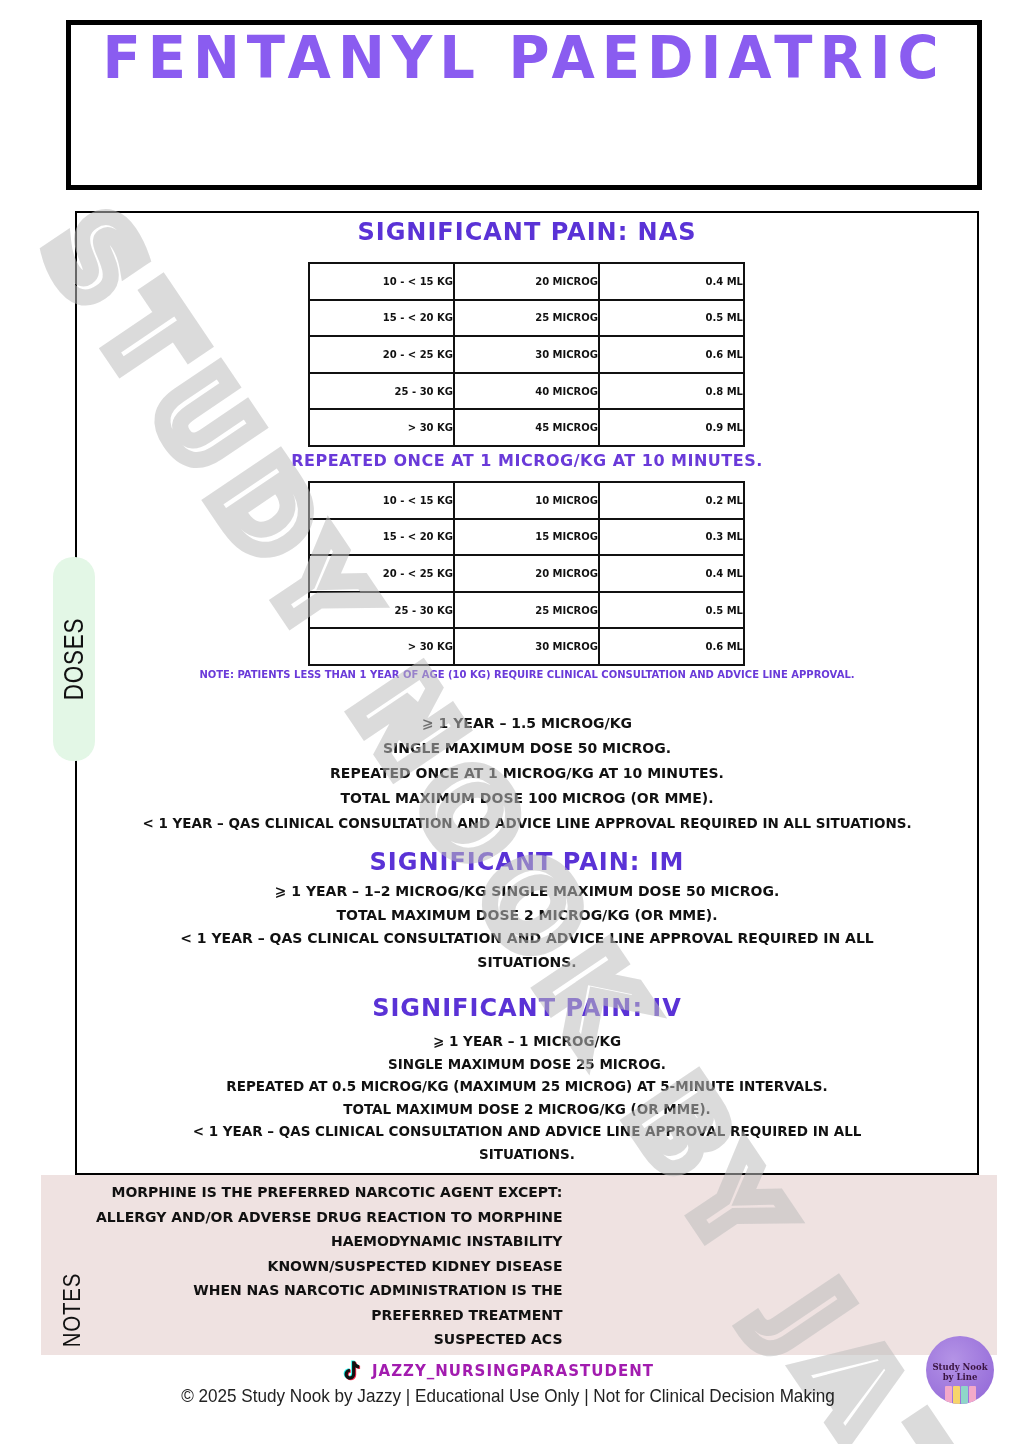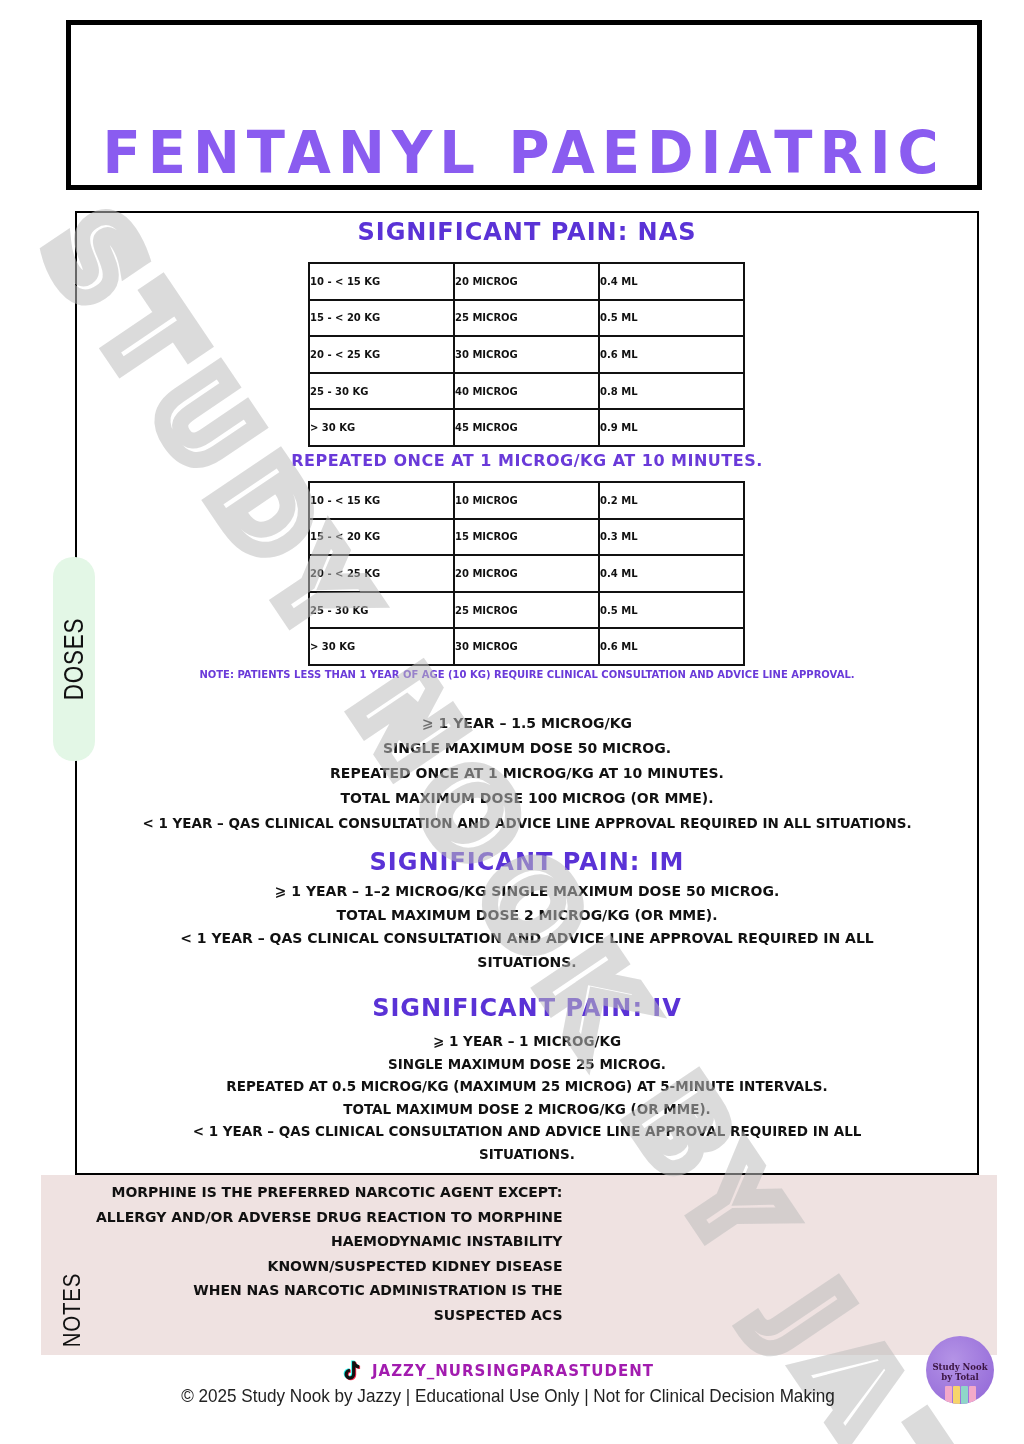--- a/index.html
+++ b/index.html
@@ -2,21 +2,21 @@
 <html><head>
 <meta charset="utf-8">
 <style>
   * { box-sizing: border-box; margin: 0; padding: 0; }
   html, body { width: 1024px; height: 1444px; background: #ffffff; overflow: hidden; }
   body { position: relative; font-family: "DejaVu Sans", sans-serif; color: #111; }
 
   .title-box {
     position: absolute; left: 66px; top: 20px; width: 916px; height: 170px;
     border: 5px solid #000; background: #fff;
-    display: flex; align-items: flex-end; justify-content: center;
+    display: flex; align-items: flex-start; justify-content: center;
   }
   .title-text {
     font-family: "DejaVu Sans", sans-serif; font-weight: bold;
     font-size: 56px; letter-spacing: 7px; color: #8a5cf0; text-transform: uppercase;
     transform: scaleY(1.05);
   }
 
   .doses-box {
     position: absolute; left: 75px; top: 211px; width: 904px; height: 964px;
     border: 2px solid #000; background: #fff;
@@ -43,21 +43,21 @@
     font-family: "DejaVu Sans", sans-serif; font-weight: bold; color: #6a3ad9;
     text-transform: uppercase; font-size: 16px; letter-spacing: 0.5px;
   }
 
   table.dose {
     position: absolute; left: 308px; width: 437px; border-collapse: collapse;
     font-family: "DejaVu Sans", sans-serif; font-size: 10px; font-weight: bold;
     text-transform: uppercase;
   }
   table.dose td {
-    border: 2px solid #111; height: 36.6px; text-align: left; vertical-align: middle;
+    border: 2px solid #111; height: 36.6px; text-align: right; vertical-align: middle;
     width: 33.33%;
   }
 
   .note-line {
     position: absolute; left: 75px; width: 904px; text-align: center; top: 669px;
     font-family: "DejaVu Sans", sans-serif; font-weight: bold; color: #6a3ad9;
     text-transform: uppercase; font-size: 10px;
   }
 
   .body-block {
@@ -226,37 +226,38 @@
 <div class="notes-panel"></div>
 <div class="notes-tab">
   <span>NOTES</span>
 </div>
 <ul class="notes-list">
   <li>Morphine is the preferred narcotic agent except:</li>
   <li>Allergy and/or adverse drug reaction to morphine</li>
   <li>Haemodynamic instability</li>
   <li class="indent"> Known/suspected kidney disease</li>
   <li class="indent"> When NAS narcotic administration is the</li>
+  <li>preferred treatment</li>
   <li class="indent"> Suspected ACS</li>
 </ul>
 
 <div class="watermark">Study Nook by Jazzy</div>
 
 <div class="footer-handle">
   <svg class="tiktok-icon" viewBox="0 0 24 24">
     <path d="M13 3h3c.3 2 1.6 3.4 3.6 3.6v3c-1.4 0-2.6-.4-3.6-1.1V15a5 5 0 1 1-5-5v3a2 2 0 1 0 2 2V3z" fill="#25f4ee" transform="translate(-0.8,-0.6)"></path>
     <path d="M13 3h3c.3 2 1.6 3.4 3.6 3.6v3c-1.4 0-2.6-.4-3.6-1.1V15a5 5 0 1 1-5-5v3a2 2 0 1 0 2 2V3z" fill="#fe2c55" transform="translate(0.8,0.6)"></path>
     <path d="M13 3h3c.3 2 1.6 3.4 3.6 3.6v3c-1.4 0-2.6-.4-3.6-1.1V15a5 5 0 1 1-5-5v3a2 2 0 1 0 2 2V3z" fill="#111"></path>
   </svg>
   <span class="handle-text">jazzy_nursingparastudent</span>
 </div>
 <div class="copyright">© 2025 Study Nook by Jazzy | Educational Use Only | Not for Clinical Decision Making</div>
 
 <div class="logo">
   <div class="logo-text">Study Nook</div>
-  <div class="logo-text">by Total</div>
+  <div class="logo-text">by Line</div>
   <div class="logo-books">
     <i style="background:#f3a9c9"></i>
       <i style="background:#f7d46a"></i>
       <i style="background:#8fd6c9"></i>
       <i style="background:#f3a9c9"></i>
   </div>
 </div>
 
 </body></html>

